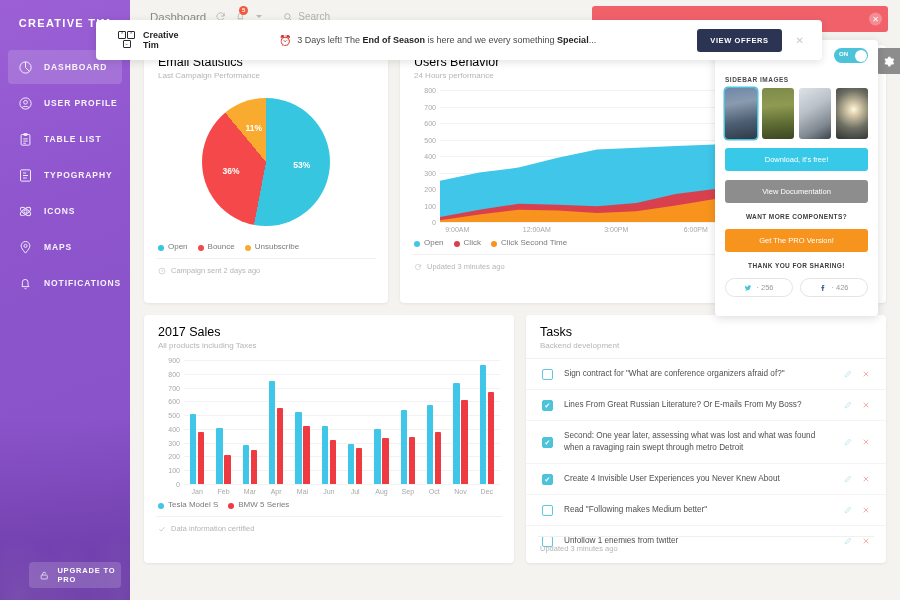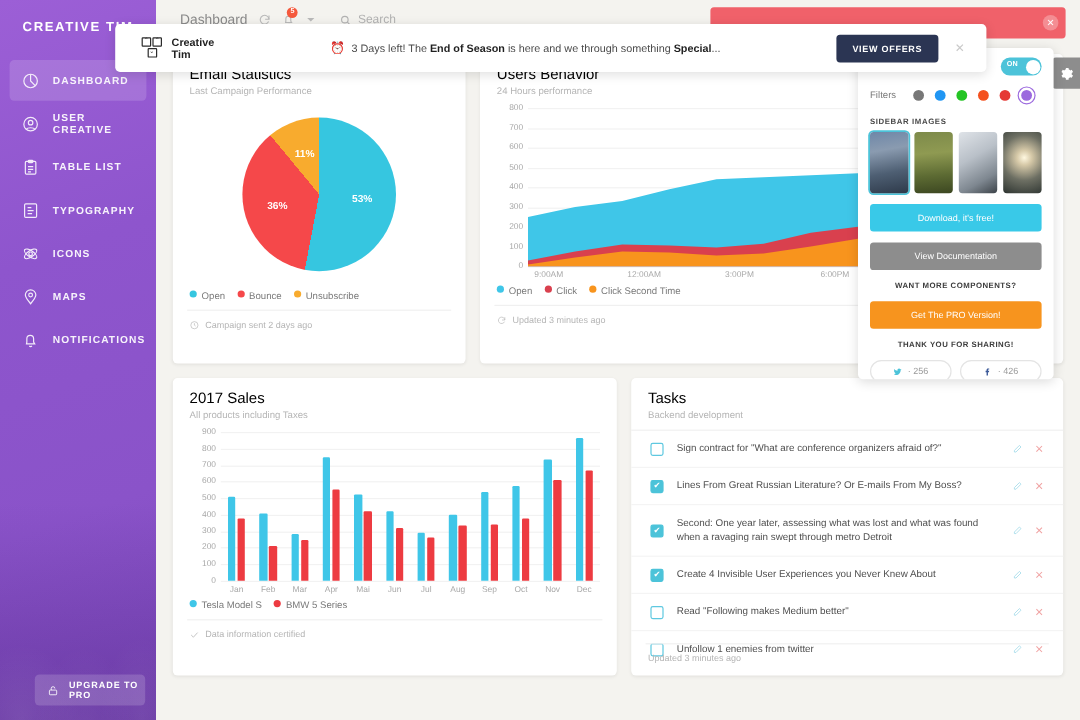--- a/index.html
+++ b/index.html
@@ -113,21 +113,21 @@
   .card{ background:#fff; border-radius:4px; box-shadow:0 1px 3px rgba(0,0,0,.07); position:relative; }
   .card-head{ padding:10px 14px 2px 14px; }
   .card-title{ font-size:12.5px; color:#000000; font-weight:400; }
   .card-sub{ font-size:8px; color:#b5b5b5; margin-top:2px; }
   .card-foot{
     border-top:1px solid #f0f0f0; margin:0 12px; padding:7px 2px 8px 2px;
     display:flex; align-items:center; gap:5px; font-size:7.5px; color:#b5b5b5;
   }
   .card-foot svg{width:8px;height:8px;display:block;}
   .legend{ display:flex; gap:10px; align-items:center; padding:0 14px 7px 14px; }
-  .lg{ display:flex; align-items:flex-start; gap:4px; font-size:8px; color:#7a7a7a; }
+  .lg{ display:flex; align-items:flex-end; gap:4px; font-size:8px; color:#7a7a7a; }
   .dot{ width:6px;height:6px;border-radius:50%;display:block; }
 
   
   #card-email{ width:244px; height:258px; }
   .pie-wrap{ height:160px; display:flex; align-items:center; justify-content:center; }
   .pie{ width:128px;height:128px;border-radius:50%; position:relative; }
   .pie .lbl{ position:absolute; color:#fff; font-size:8.5px; font-weight:600; }
 
   
   #card-users{ flex:1; height:258px; }
@@ -220,21 +220,21 @@
     </div>
 
     <div class="nav-item">
       <span class="ico">
           <svg viewBox="0 0 24 24" fill="none" stroke="#fff" stroke-width="1.6">
             <circle cx="12" cy="12" r="9"></circle>
             <circle cx="12" cy="10" r="3"></circle>
             <path d="M6.5 18.5c1.3-2.4 9.7-2.4 11 0"></path>
           </svg>
         </span>
-      <span>USER CREATIVE</span>
+      <span>USER PROFILE</span>
     </div>
 
     <div class="nav-item">
       <span class="ico">
           <svg viewBox="0 0 24 24" fill="none" stroke="#fff" stroke-width="1.6">
             <rect x="5" y="4" width="14" height="17" rx="1.5"></rect>
             <rect x="9" y="2.5" width="6" height="3" rx="1"></rect>
             <path d="M8.5 11h7M8.5 14.5h7M8.5 18h4"></path>
           </svg>
         </span>
@@ -325,21 +325,21 @@
   <div class="ct-logo">
     <div class="ct-mark">
       <div class="a">⌃</div>
         <div class="b">⌃</div>
         <div class="c">⌄</div>
     </div>
     <div class="ct-name">Creative<br>Tim</div>
   </div>
   <div class="promo-line">
     <span class="clock">⏰</span>
-    <span class="txt"><span>3 Days left! The </span><b>End of Season</b><span> is here and we through something </span><b>Special</b><span>...</span></span>
+    <span class="txt"><span>3 Days left! The </span><b>End of Season</b><span> is here and we every something </span><b>Special</b><span>...</span></span>
   </div>
   <button class="view-offers">VIEW OFFERS</button>
   <span class="notif-x">✕</span>
 </div>
 
 <div id="main">
 
   <div class="row">
 
     <div class="card" id="card-email">
@@ -652,29 +652,20 @@
 
 <div id="settings">
   <div class="st-row">
     <span class="st-label">Background Image</span>
     <div class="toggle">
       <span>ON</span>
         <i></i>
     </div>
   </div>
 
-  <div class="filters">
-    <span class="ftl">Filters</span>
-    <span class="sw" style="background: rgb(119, 119, 119);"></span>
-    <span class="sw" style="background: rgb(33, 150, 243);"></span>
-    <span class="sw" style="background: rgb(36, 196, 36);"></span>
-    <span class="sw" style="background: rgb(244, 81, 30);"></span>
-    <span class="sw" style="background: rgb(229, 57, 53);"></span>
-    <span class="sw sel" style="background: rgb(156, 106, 222);"></span>
-  </div>
 
   <div class="sect">SIDEBAR IMAGES</div>
   <div class="thumbs">
     <div class="th sel" style="background:linear-gradient(170deg,#6e87a8 0%,#8a9bb0 30%,#4e5f73 65%,#2e3a4a 100%);"></div>
     <div class="th" style="background:linear-gradient(175deg,#7d8a4a 0%,#8f9a52 35%,#5d6b33 70%,#3c4721 100%);"></div>
     <div class="th" style="background:linear-gradient(150deg,#dfe3e8 0%,#b9c0c8 40%,#7e8790 75%,#3c4349 100%);"></div>
     <div class="th" style="background:radial-gradient(circle at 55% 42%,#fff8e0 0%,#d6c9a8 18%,#6d6f63 55%,#2c3330 100%);"></div>
   </div>
 
   <button class="btn-wide b-blue">Download, it's free!</button>

